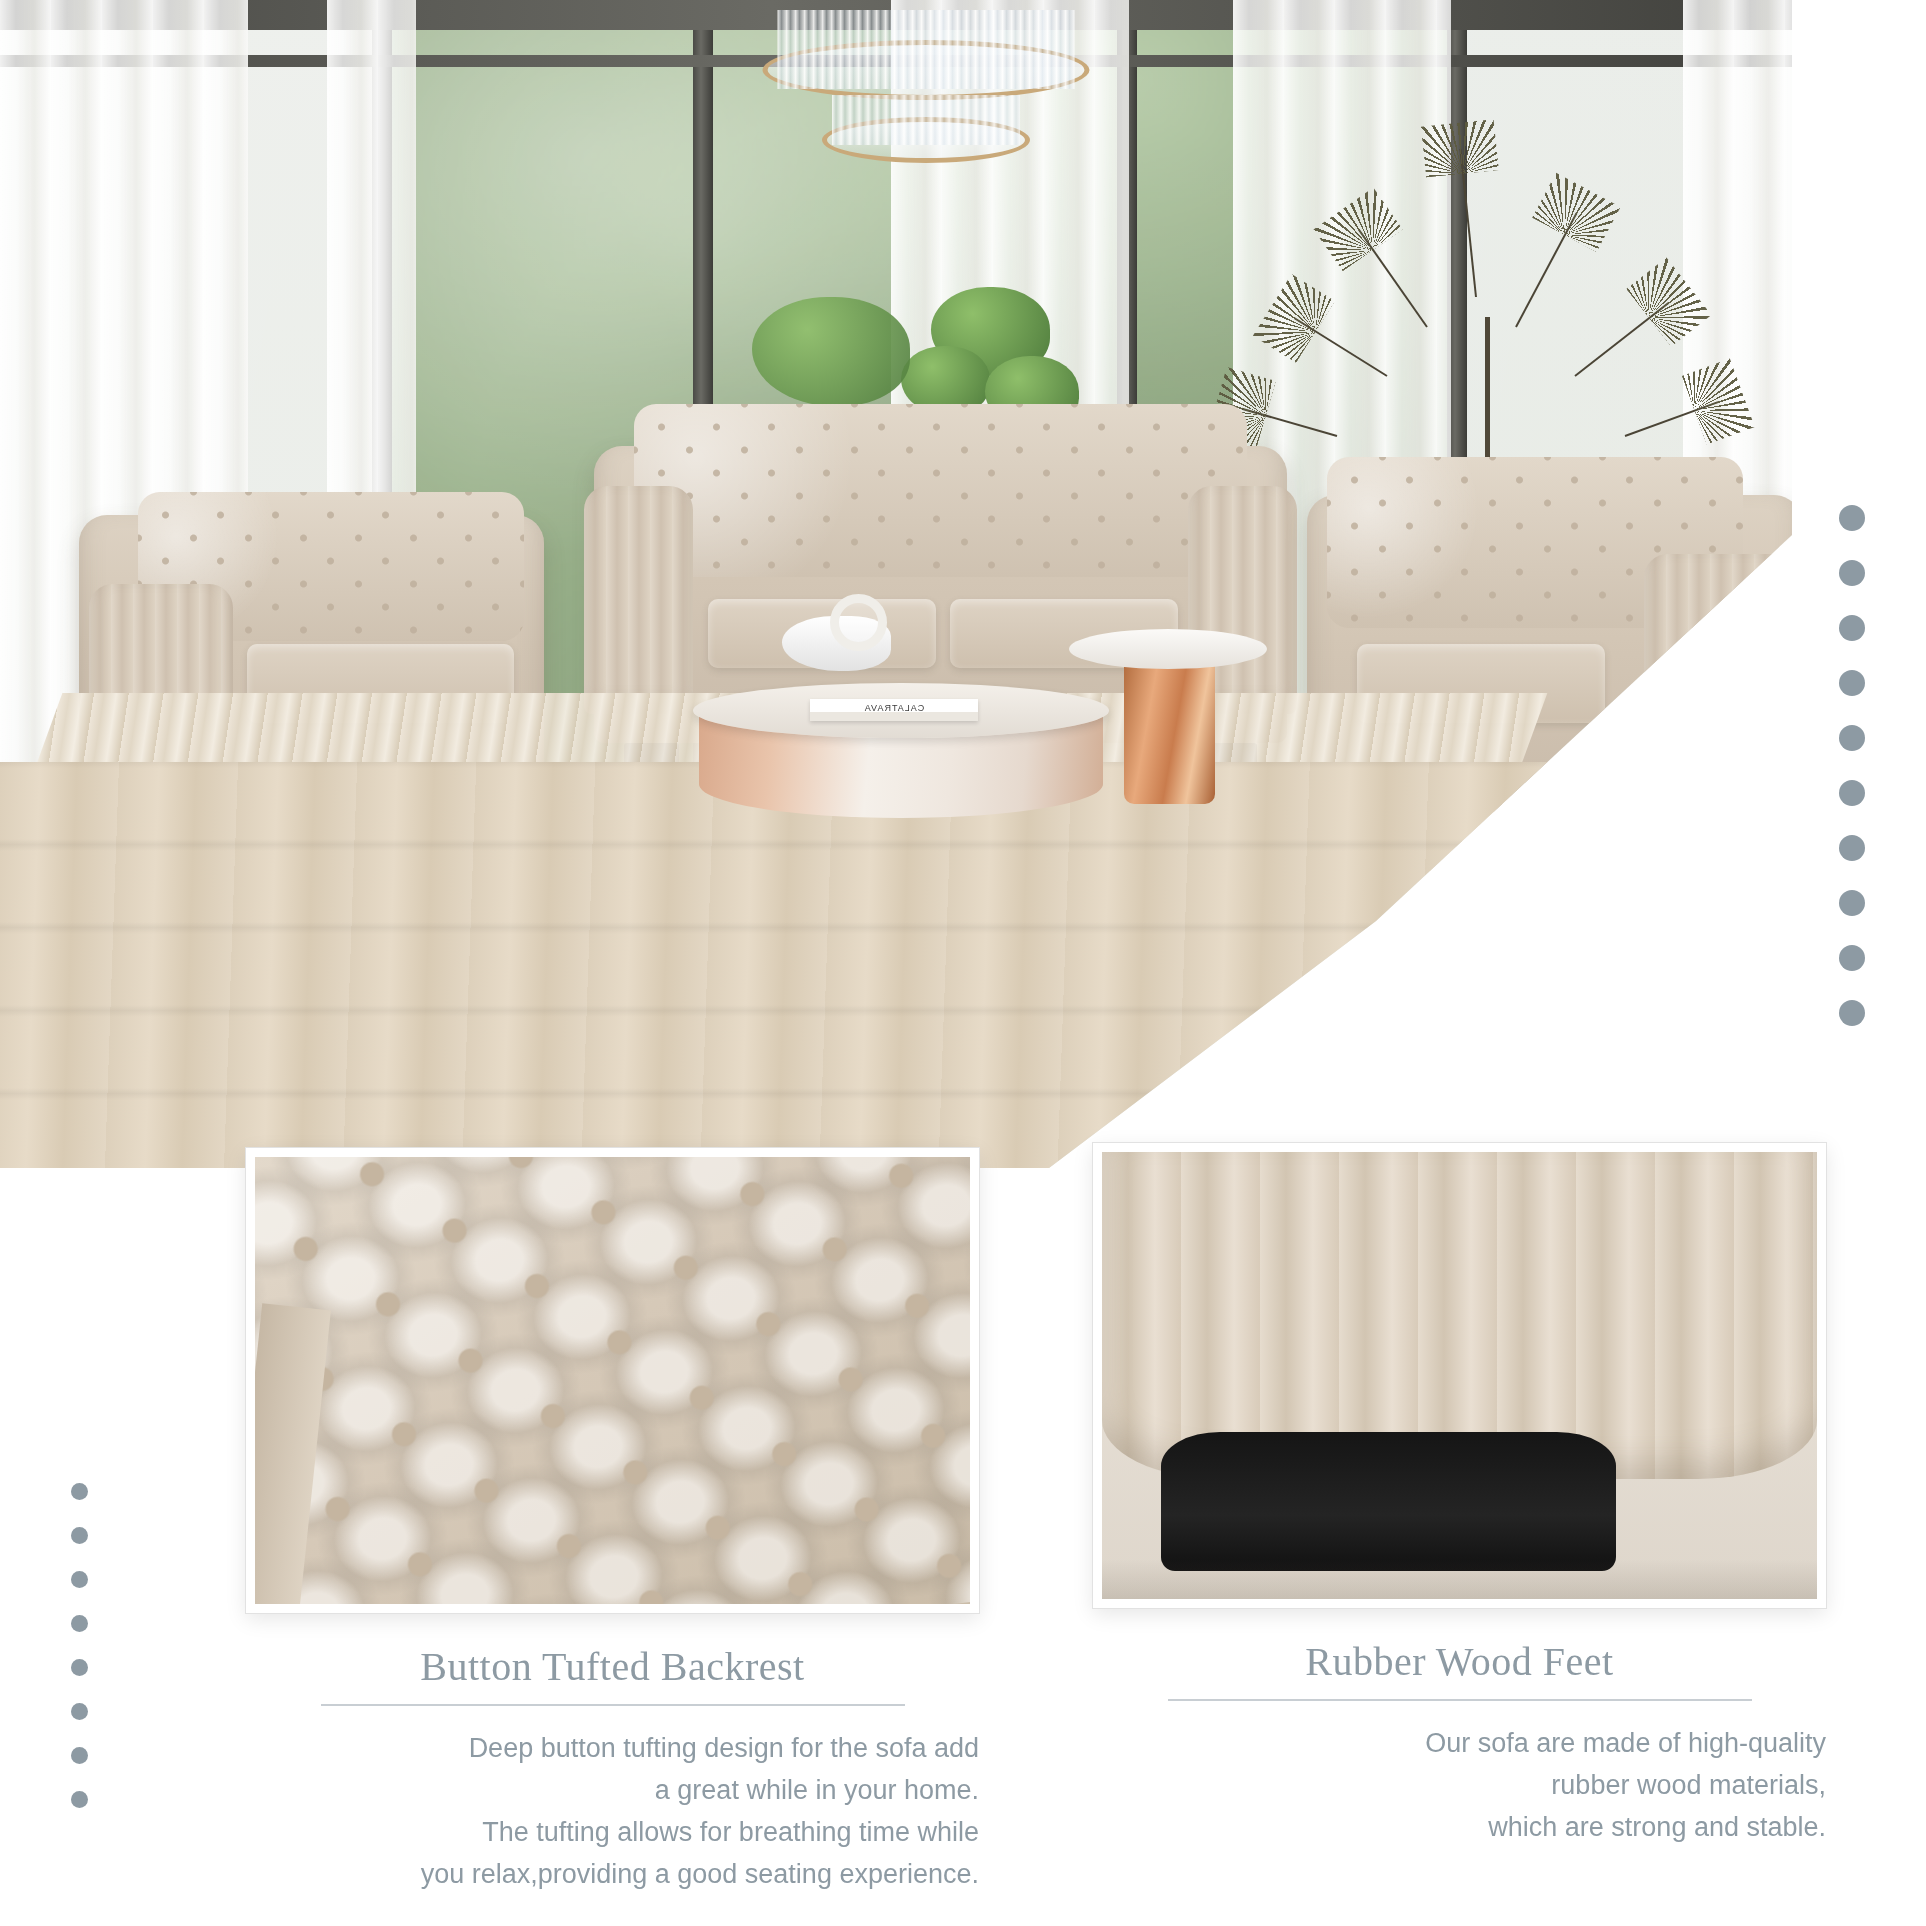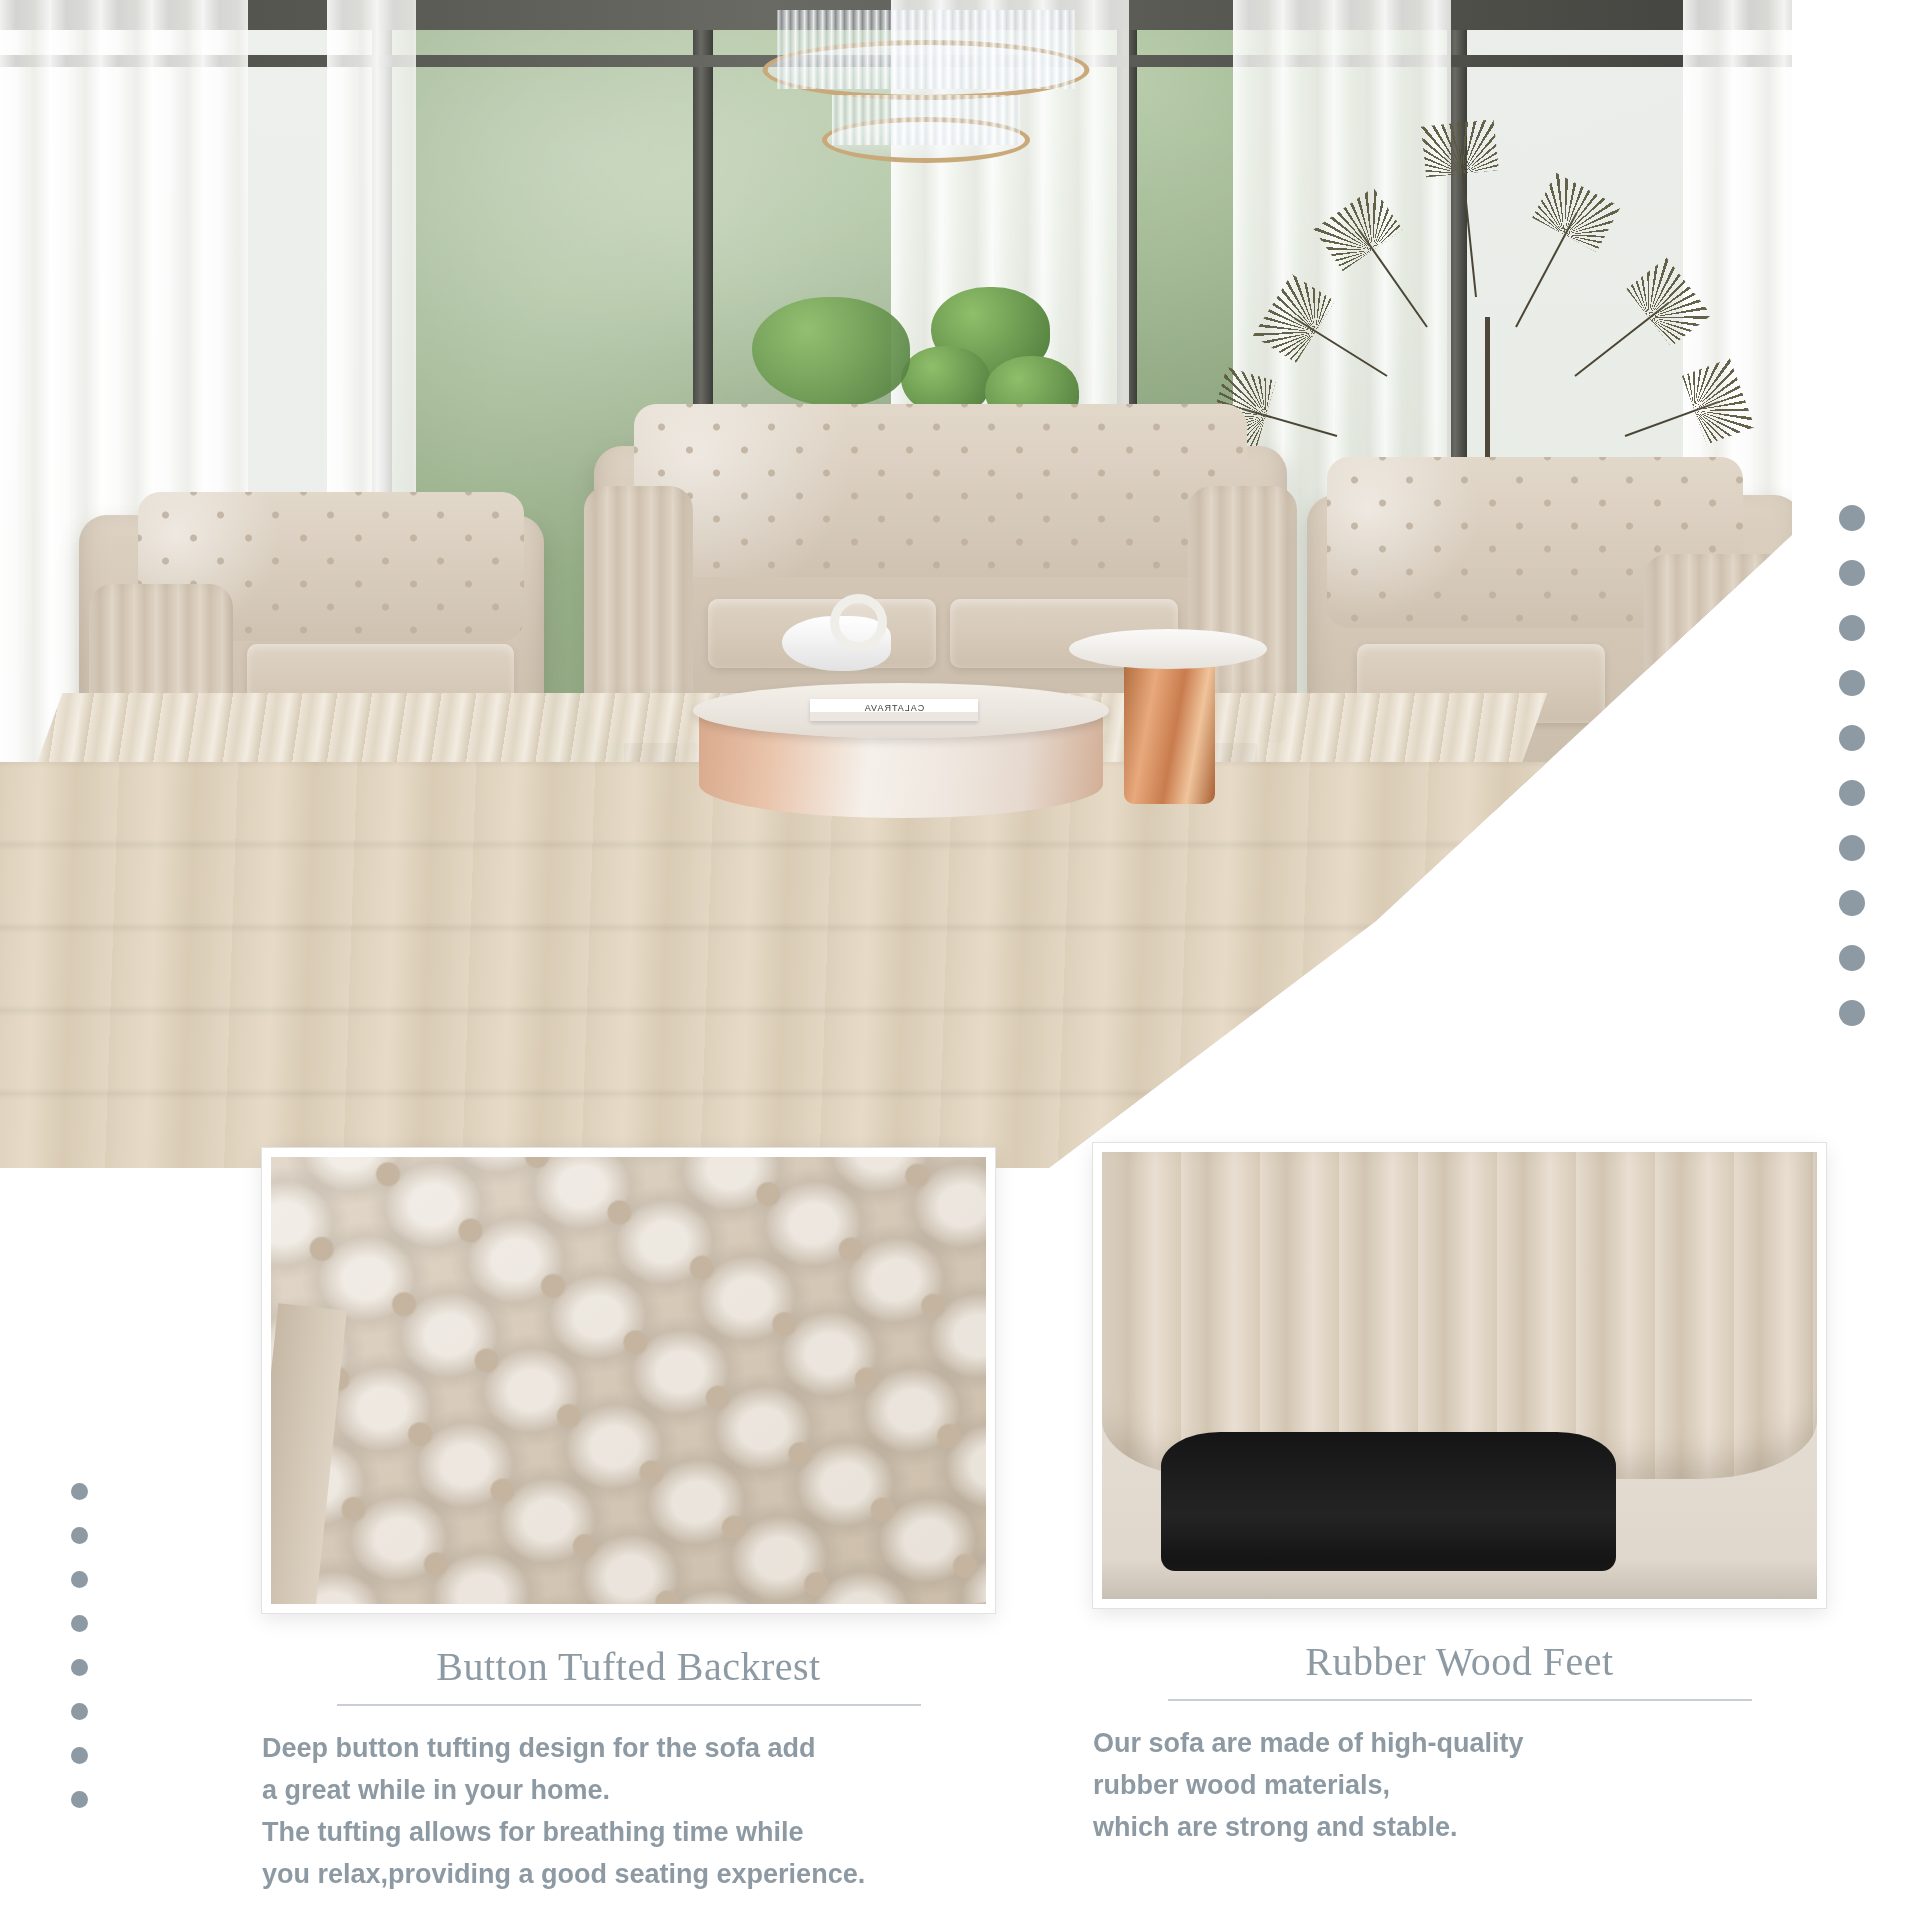--- a/index.html
+++ b/index.html
@@ -312,21 +312,21 @@
     width: 17px; height: 17px;
     border-radius: 50%;
     background: #8d9aa3;
   }
 
   
   .feature {
     position: absolute;
     width: 733px;
   }
-  .feature.left  { left: 262px;  top: 1148px; }
+  .feature.left  { left: 246px;  top: 1148px; }
   .feature.right { left: 1093px; top: 1143px; }
 
   .feature-photo {
     position: relative;
     width: 733px;
     height: 465px;
     border: 9px solid #ffffff;
     box-sizing: border-box;
     box-shadow: 0 0 0 1px #e2e2e2, 0 6px 20px rgba(0,0,0,.10);
     overflow: hidden;
@@ -401,25 +401,24 @@
     letter-spacing: 0.5px;
   }
   .title-rule {
     width: 584px;
     height: 2px;
     background: #c8ced3;
     margin: 14px auto 0;
   }
   .feature-desc {
     margin-top: 22px;
-    text-align: left;
+    text-align: right;
     font-size: 27px;
     line-height: 1.55;
     color: #8d9aa3;
-    font-weight: bold;
   }
   .feature-desc div { white-space: nowrap; }
 </style>
 </head>
 <body>
 
 <div class="hero">
   <div class="hero-clip">
 
     <div class="scene-bg"></div>

